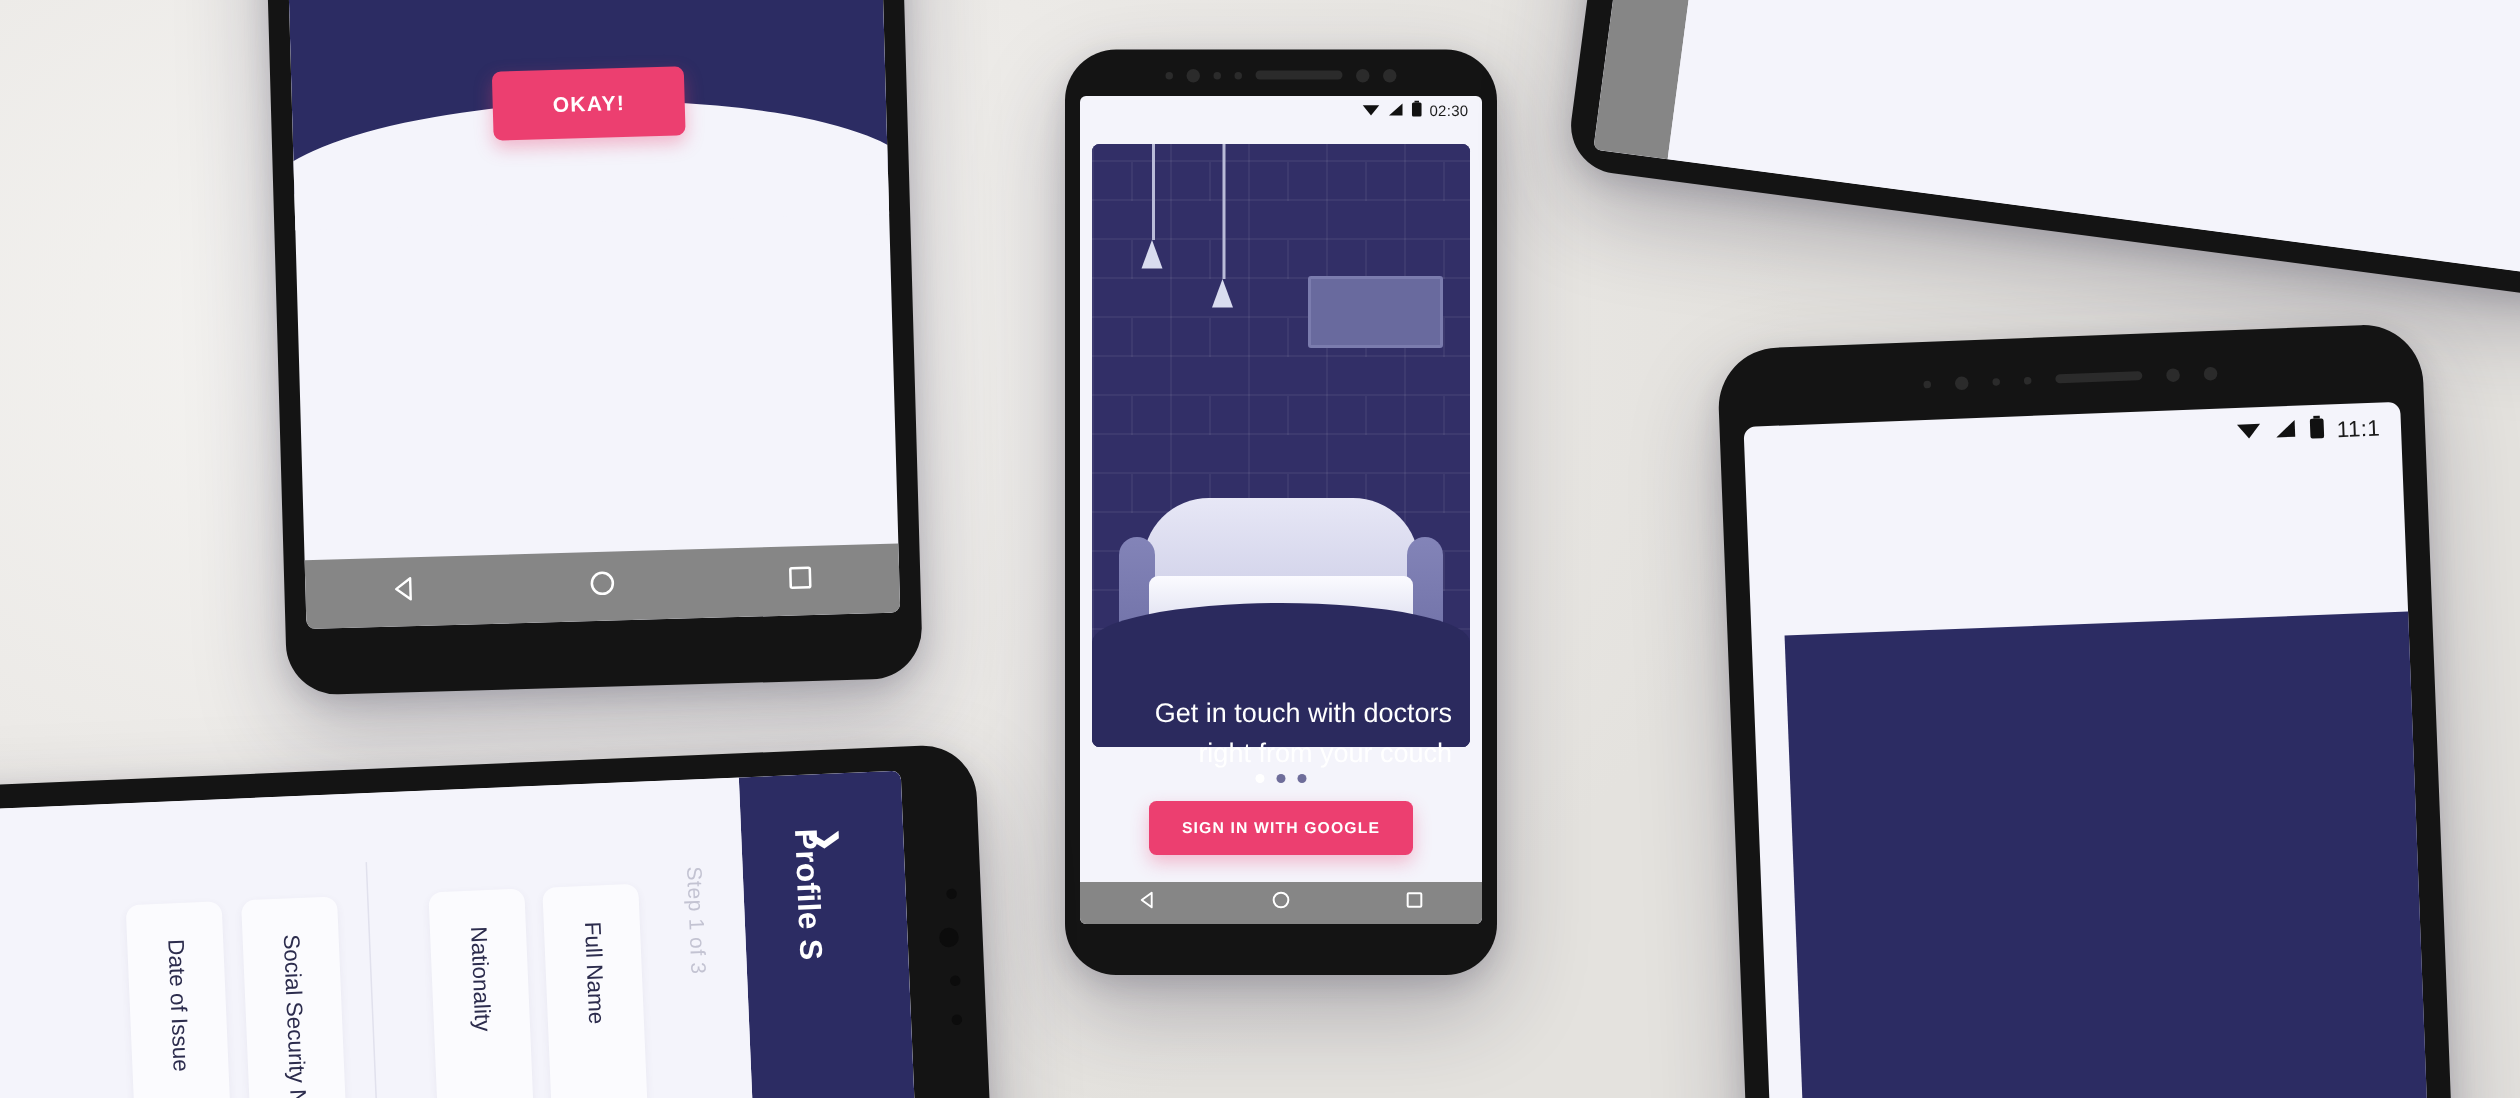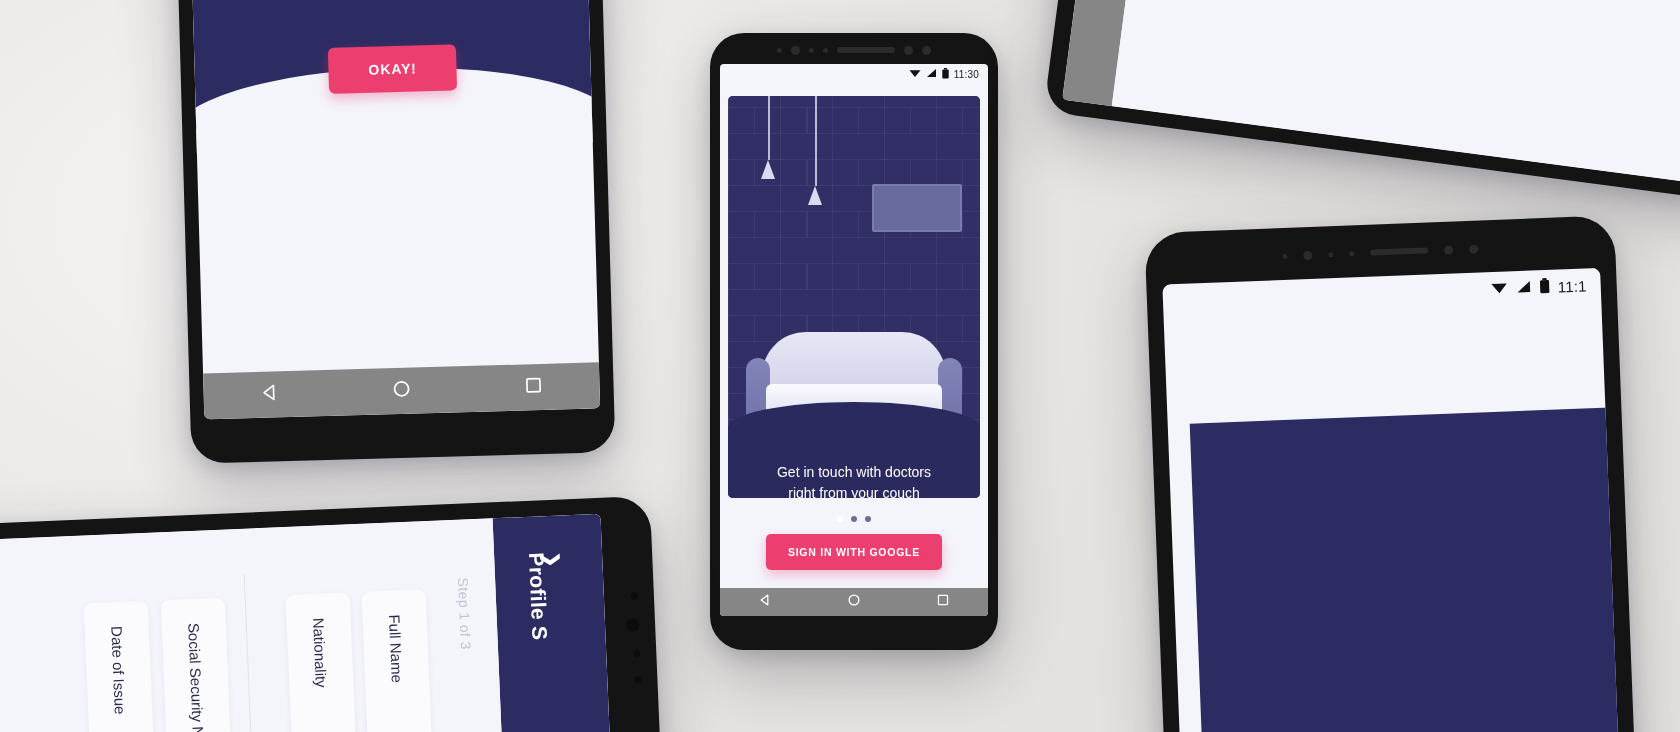--- a/index.html
+++ b/index.html
@@ -139,22 +139,22 @@
     background: linear-gradient(180deg, #fbfbff 0%, #d7d8ec 100%);
     border-radius: 6px;
   }
   .sofa-arm {
     position: absolute; top: 262px; width: 24px; height: 78px;
     background: linear-gradient(180deg, #8384b8 0%, #6f70a6 100%);
     border-radius: 12px 12px 4px 4px;
   }
   #p2-caption {
     position: absolute; left: 20px; right: 20px; top: 398px;
-    text-align: center; color: #fff;
-    font-size: 14px; line-height: 1.5; font-weight: 400;
+    text-align: right; color: #fff;
+    font-size: 18px; line-height: 1.5; font-weight: 400;
   }
   #p2-dots {
     position: absolute; left: 0; right: 0; top: 452px;
     display: flex; justify-content: center; gap: 8px;
   }
   .pdot { width: 6px; height: 6px; border-radius: 50%; background: #6e6d9a; }
   .pdot.on { background: #ffffff; }
   #p2-signin {
     position: absolute; left: 50%; top: 470px; transform: translateX(-50%);
     width: 176px; background: #ec3f70; color: #fff; border: none;
@@ -305,21 +305,21 @@
         <svg width="11" height="10" viewBox="0 0 11 10">
             <path d="M10 1 L10 9 L1 9 Z" fill="#111"></path>
           </svg>
       </span>
       <span>
         <svg width="7" height="11" viewBox="0 0 7 11">
             <rect x="2" y="0" width="3" height="1.4" fill="#111"></rect>
             <rect x="0.3" y="1.4" width="6.4" height="9.2" rx="1" fill="#111"></rect>
           </svg>
       </span>
-      <span>11:30</span>
+      <span>02:30</span>
     </div>
 
     <div id="p2-illus">
       <div class="brickwall"></div>
       <div class="lamp-cord" style="left:40px;top:0;height:64px"></div>
       <div class="lamp-shade" style="left:33px;top:64px"></div>
       <div class="lamp-cord" style="left:87px;top:0;height:90px"></div>
       <div class="lamp-shade" style="left:80px;top:90px"></div>
       <div id="p2-frame"></div>
       <div class="sofa-back"></div>

